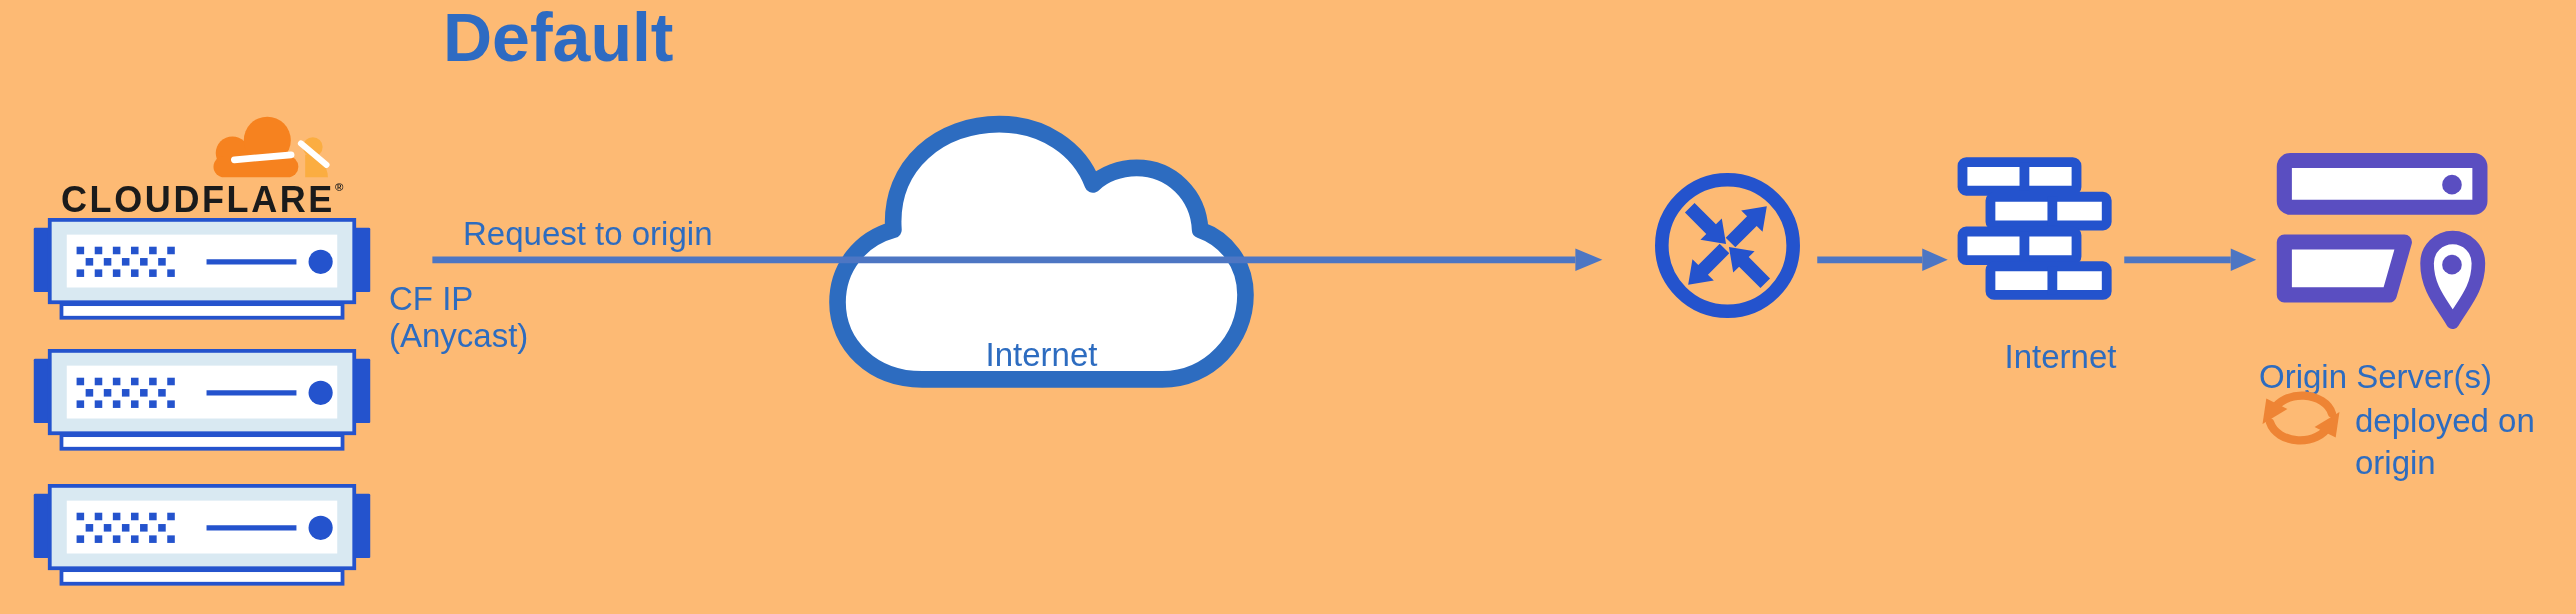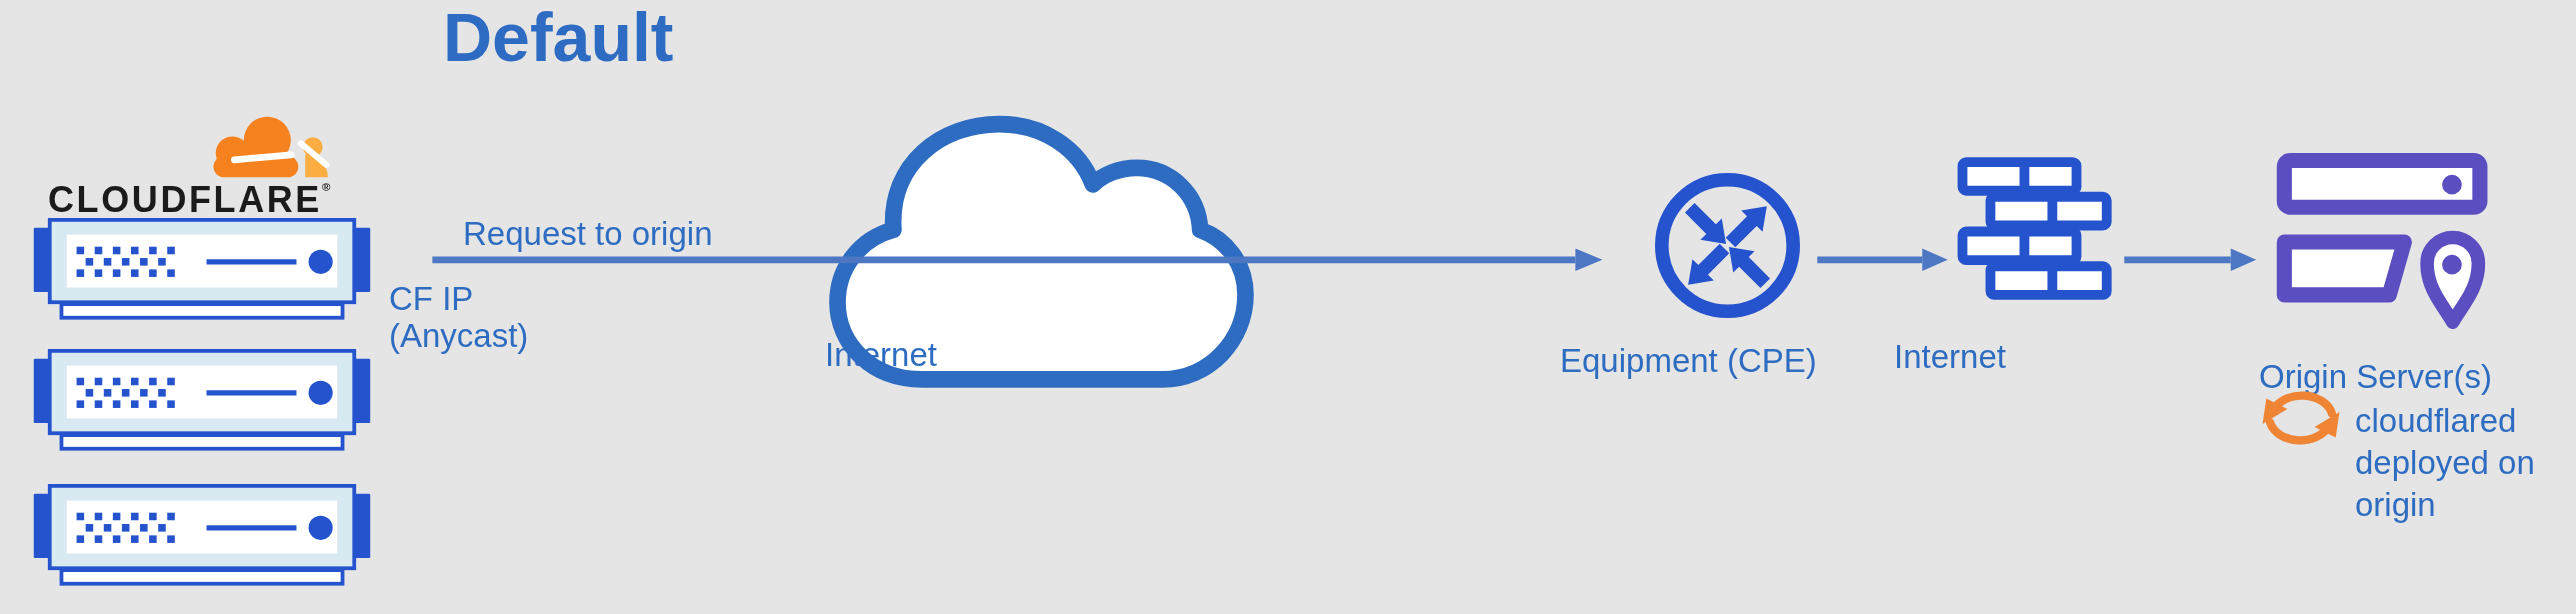--- a/index.html
+++ b/index.html
@@ -10,26 +10,26 @@
     --server-fill:#d9e9f2;
     --origin-purple:#5a4ec1;
     --cf-orange:#f6821f;
     --cf-orange-light:#fbad41;
     --sync-orange:#ee8434;
     --wordmark-dark:#1b1b1b;
   }
   *{box-sizing:border-box;margin:0;padding:0}
   html,body{background:#fff}
   body{font-family:"Liberation Sans", sans-serif;}
-  #canvas{position:relative;width:2576px;height:614px;background:#e5e5e5;overflow:hidden}
+  #canvas{position:relative;width:2576px;height:614px;background:#fdba74;overflow:hidden}
   .abs{position:absolute}
   .title{font-size:68px;font-weight:600;color:var(--heading-blue);letter-spacing:0px;line-height:1.0}
   .lbl{font-size:33px;color:var(--label-blue);line-height:40px;white-space:nowrap}
   .lbl .ln{display:block}
-  .center{text-align:left}
+  .center{text-align:center}
   .wordmark{font-size:36px;font-weight:700;color:var(--wordmark-dark);letter-spacing:2.6px;white-space:nowrap;line-height:1}
   .wordmark sup{font-size:11.4px;font-weight:700;vertical-align:21px;letter-spacing:0}
   
   .f-ib{fill:var(--icon-blue)}
   .s-ib{stroke:var(--icon-blue);fill:none}
   .s-ib-w{stroke:var(--icon-blue);fill:#ffffff}
   .s-ib-p{stroke:var(--icon-blue);fill:var(--server-fill)}
   .f-w{fill:#ffffff}
   .conn-l{stroke:var(--connector-blue);stroke-width:9}
   .conn-h{fill:var(--connector-blue)}
@@ -88,21 +88,21 @@
       <rect x="27" y="58" width="112" height="28" rx="14"></rect>
     </g>
     <rect class="f-w" x="50" y="55" width="84" height="9" rx="4.5" transform="rotate(-5 93 60)"></rect>
     <g fill="var(--cf-orange-light)">
       <path d="M148,86 L148,56 A30,30 0 0 1 178,86 Z"></path>
       <circle cx="158" cy="46" r="13"></circle>
     </g>
     <rect class="f-w" x="133" y="52" width="52" height="8" rx="4" transform="rotate(40 160 56)"></rect>
   </svg>
 
-  <div class="abs wordmark" style="left:48px;top:182px"><span>CLOUDFLARE</span><sup>®</sup></div>
+  <div class="abs wordmark" style="left:61px;top:182px"><span>CLOUDFLARE</span><sup>®</sup></div>
 
   <svg class="abs" style="left:33px;top:218px" width="338" height="102" viewBox="0 0 446 135">
       <use href="#rack-sym"></use>
     </svg>
   <svg class="abs" style="left:33px;top:349px" width="338" height="102" viewBox="0 0 446 135">
       <use href="#rack-sym"></use>
     </svg>
   <svg class="abs" style="left:33px;top:484px" width="338" height="102" viewBox="0 0 446 135">
       <use href="#rack-sym"></use>
     </svg>
@@ -125,21 +125,20 @@
   <svg class="abs" style="left:1652px;top:170px" width="151" height="151" viewBox="0 0 200 200">
     <circle class="s-ib" cx="100" cy="100" r="87" stroke-width="18"></circle>
     <g class="f-ib">
       <path transform="translate(50,50) rotate(45)" d="M0,-9 L40,-9 L40,-20 L68,0 L40,20 L40,9 L0,9 Z"></path>
       <path transform="translate(104,96) rotate(-45)" d="M0,-9 L40,-9 L40,-20 L68,0 L40,20 L40,9 L0,9 Z"></path>
       <path transform="translate(96,104) rotate(135)" d="M0,-9 L40,-9 L40,-20 L68,0 L40,20 L40,9 L0,9 Z"></path>
       <path transform="translate(150,150) rotate(225)" d="M0,-9 L40,-9 L40,-20 L68,0 L40,20 L40,9 L0,9 Z"></path>
     </g>
   </svg>
   <div class="abs lbl" style="left:1560px;top:341px">
-    <span class="ln">Equipment (CPE)</span>
   </div>
 
   <svg class="abs" style="left:1812px;top:244px" width="141" height="33" viewBox="0 0 186 44">
     <line class="conn-l" x1="6" y1="21" x2="146" y2="21"></line>
     <polygon class="conn-h" points="146,6 180,21 146,36"></polygon>
   </svg>
 
   <svg class="abs" style="left:1957px;top:156px" width="159" height="148" viewBox="0 0 210 196">
     <g class="s-ib-w" stroke-width="13" stroke-linejoin="round">
       <rect x="7" y="8" width="151" height="38" rx="5"></rect>
@@ -174,19 +173,18 @@
   </svg>
   <div class="abs lbl" style="left:2259px;top:357px">Origin Server(s)</div>
 
   <svg class="abs" style="left:2255px;top:383px" width="92" height="70" viewBox="0 0 122 92">
     <path class="s-or" stroke-width="11" stroke-linecap="round" d="M102,40 A41,31 0 0 0 24,36"></path>
     <path class="f-or" d="M10,54 L15,20 L43,34 Z"></path>
     <path class="s-or" stroke-width="11" stroke-linecap="round" d="M20,52 A41,31 0 0 0 98,56"></path>
     <path class="f-or" d="M112,38 L107,72 L79,58 Z"></path>
   </svg>
   <div class="abs lbl" style="left:2355px;top:400px;line-height:42px">
-    <span class="ln">cloudflared</span>
     <span class="ln">deployed on</span>
     <span class="ln">origin</span>
   </div>
 
 </div>
 
 
 </body></html>

